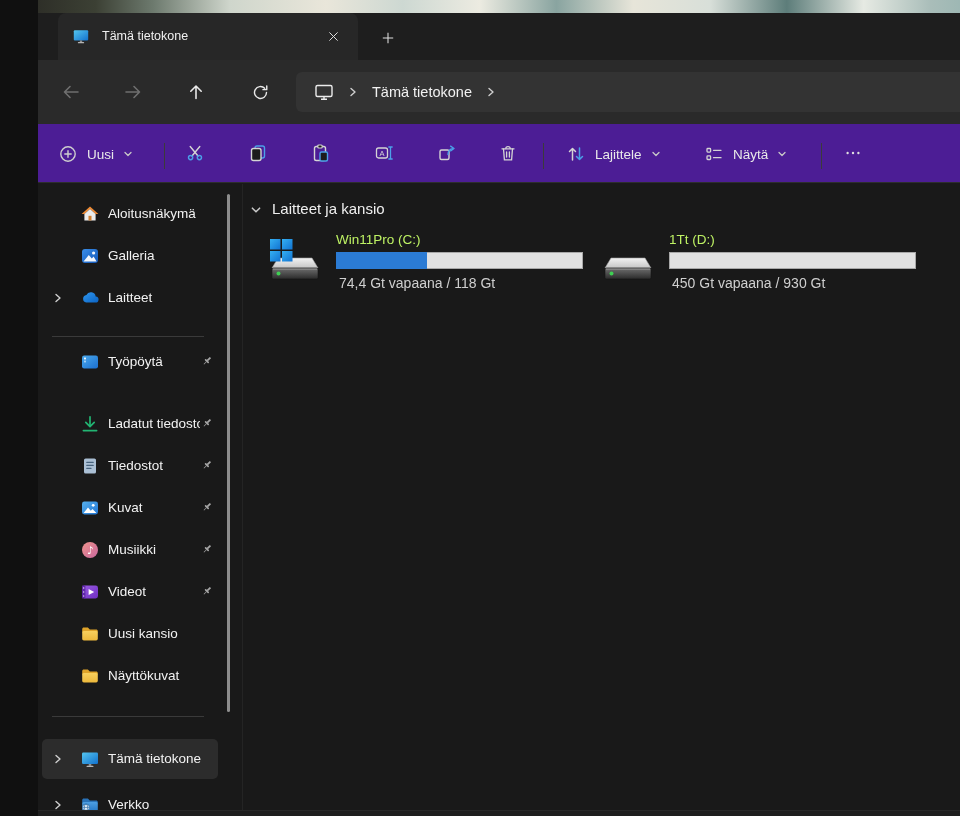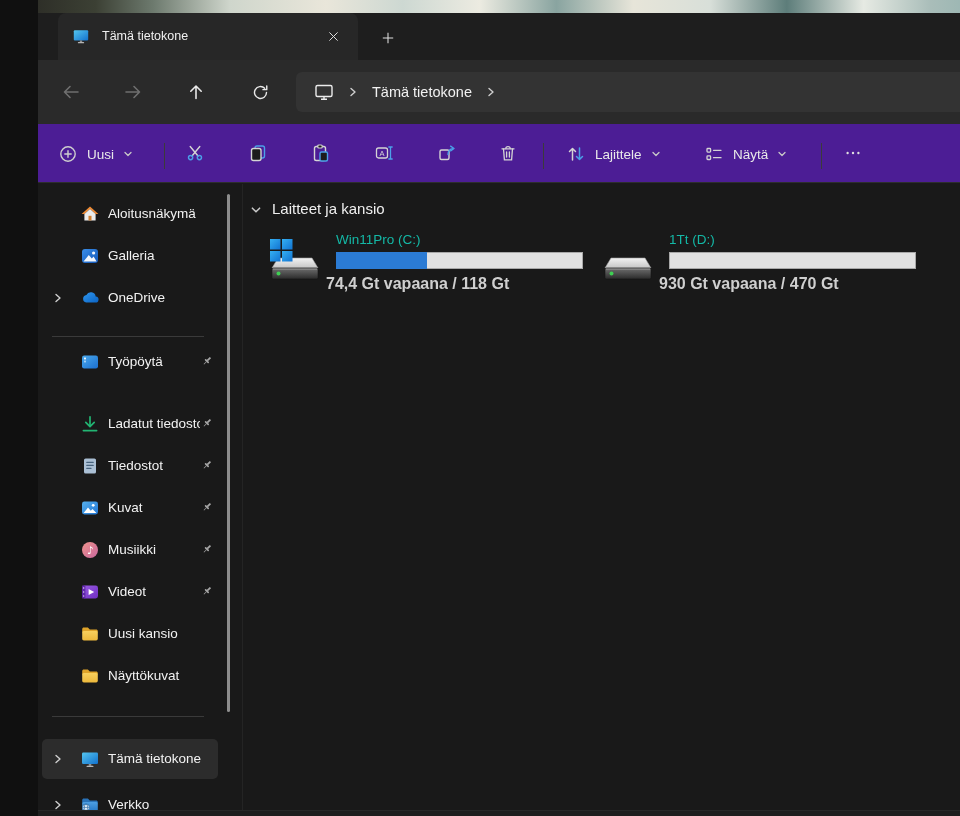--- a/index.html
+++ b/index.html
@@ -45,24 +45,24 @@
   .s-label{position:absolute;left:66px;top:0;height:40px;line-height:40px;font-size:13.5px;color:#f2f2f2;white-space:nowrap;display:inline-block;text-align:center;}
   .s-label.trunc{max-width:92px;overflow:hidden;}
   .s-pin{position:absolute;left:158px;top:12px;}
   .side-divider{left:14px;width:152px;height:1px;background:#3a3a3a;}
 
   
   .sect-chev{left:212px;top:204px;}
   .sect-title{left:234px;top:200px;font-size:15px;color:#efefef;}
   .tile{top:230px;width:330px;height:66px;}
   .d-icon{position:absolute;left:0;top:8px;}
-  .d-name{position:absolute;left:70px;top:2px;font-size:13.5px;color:#14b8a6;white-space:nowrap;}
+  .d-name{position:absolute;left:70px;top:2px;font-size:13.5px;color:#bef264;white-space:nowrap;}
   .d-bar{position:absolute;left:70px;top:22px;width:247px;height:17px;background:#e1e1e1;box-shadow:inset 0 0 0 1px rgba(0,0,0,.25);}
   .d-fill{height:100%;background:#2b7bd4;}
-  .d-cap{position:absolute;left:60px;top:45px;font-size:16px;color:#cfcfcf;white-space:nowrap;font-weight:bold;}
+  .d-cap{position:absolute;left:73px;top:45px;font-size:14px;color:#cfcfcf;white-space:nowrap;}
 
   .status-strip{left:0;top:810px;width:960px;height:6px;background:#1e1e1e;border-top:1px solid #282828;}
 </style>
 </head>
 <body>
 
 <div class="window">
 
   <svg width="0" height="0" style="position:absolute" aria-hidden="true">
     <defs>
@@ -334,21 +334,21 @@
     <span class="s-chev">
           <svg width="12" height="12" viewBox="0 0 12 12">
             <path d="M4 2.5 8 6 4 9.5" fill="none" stroke="#cfcfcf" stroke-width="1.4" stroke-linecap="round" stroke-linejoin="round"></path>
           </svg>
         </span>
     <span class="s-icon">
           <svg width="20" height="20" viewBox="0 0 20 20">
             <path d="M6.2 14.6h9a3.1 3.1 0 0 0 .5-6.2 4.9 4.9 0 0 0-9.3-1.3 3.8 3.8 0 0 0-.2 7.5z" fill="url(#gcloud)"></path>
           </svg>
         </span>
-    <span class="s-label ">OneDrive</span>
+    <span class="s-label ">Laitteet</span>
 
   </div>
       <div class="side-divider abs" style="top:336px"></div>
       <div class="side-item abs " style="top:342px">
 
     <span class="s-icon">
           <svg width="20" height="20" viewBox="0 0 20 20">
             <rect x="2" y="3.5" width="16" height="13" rx="2.2" fill="url(#gdesk)"></rect>
             <rect x="4" y="5.5" width="2" height="2" rx="0.4" fill="#fff" opacity=".9"></rect>
             <rect x="4" y="8.5" width="2" height="2" rx="0.4" fill="#fff" opacity=".55"></rect>
@@ -564,18 +564,18 @@
     <rect x="6" y="30" width="46" height="11" rx="1.5" fill="url(#gdfront)" stroke="#141414" stroke-width="0.6"></rect>
     <rect x="7" y="30.6" width="44" height="1" fill="#c4c4c4" opacity="0.5"></rect>
     <circle cx="12.5" cy="35.5" r="2" fill="#3ecf52"></circle>
 
   </svg>
         </span>
      <div class="d-name">1Tt (D:)</div>
      <div class="d-bar">
           <div class="d-fill" style="width:0%"></div>
         </div>
-     <div class="d-cap">930 Gt vapaana / 470 Gt</div>
+     <div class="d-cap">450 Gt vapaana / 930 Gt</div>
    </div>
     </div>
 
   <div class="status-strip abs"></div>
 </div>
 
 </body></html>

